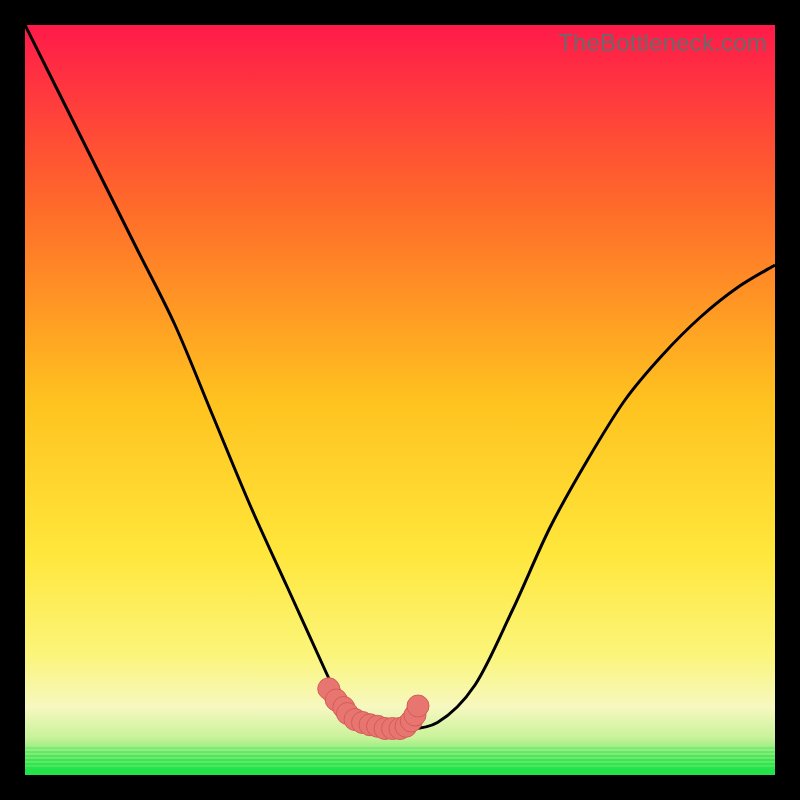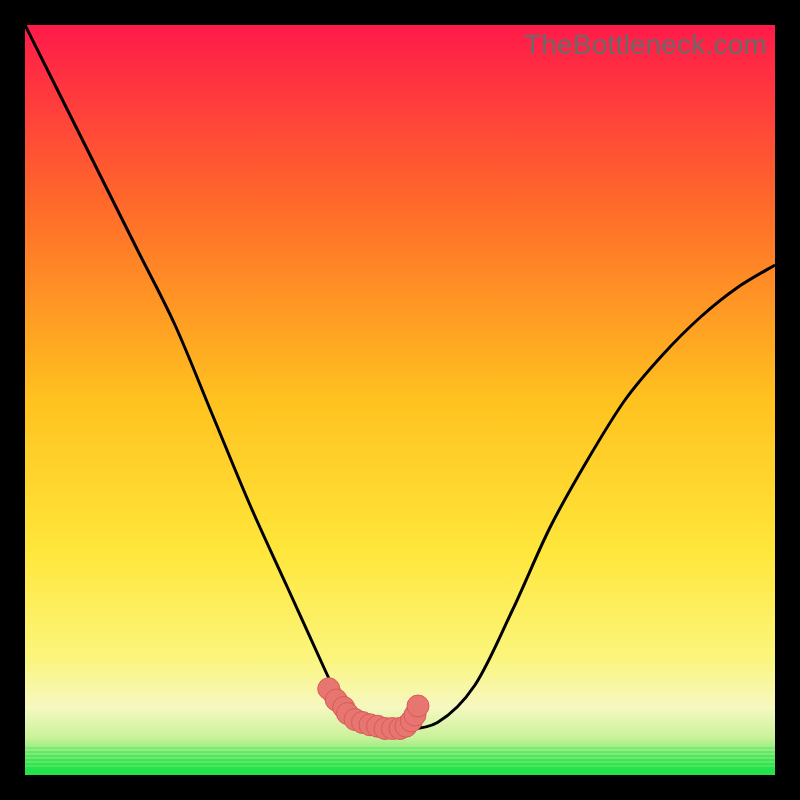--- a/index.html
+++ b/index.html
@@ -22,21 +22,21 @@
     top: 25px;
     width: 750px;
     height: 750px;
     overflow: hidden;
   }
   .watermark {
     position: absolute;
     top: 4px;
     right: 8px;
     color: #6a6a6a;
-    font-size: 28px;
+    font-size: 24px;
     font-weight: 500;
     letter-spacing: 0.2px;
     user-select: none;
     z-index: 5;
   }
   svg { display: block; }
 </style>
 </head>
 <body>
 

